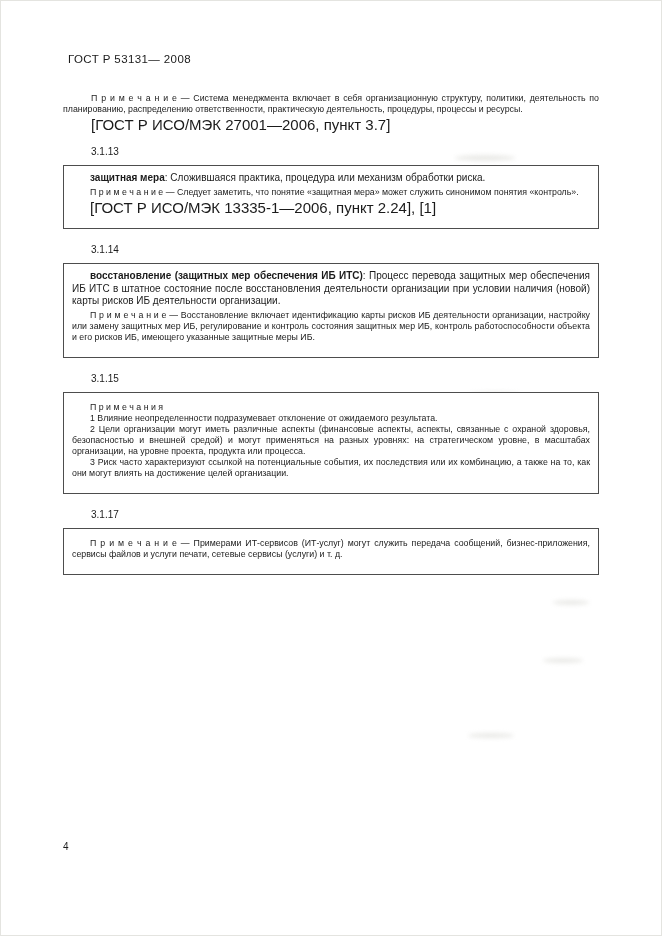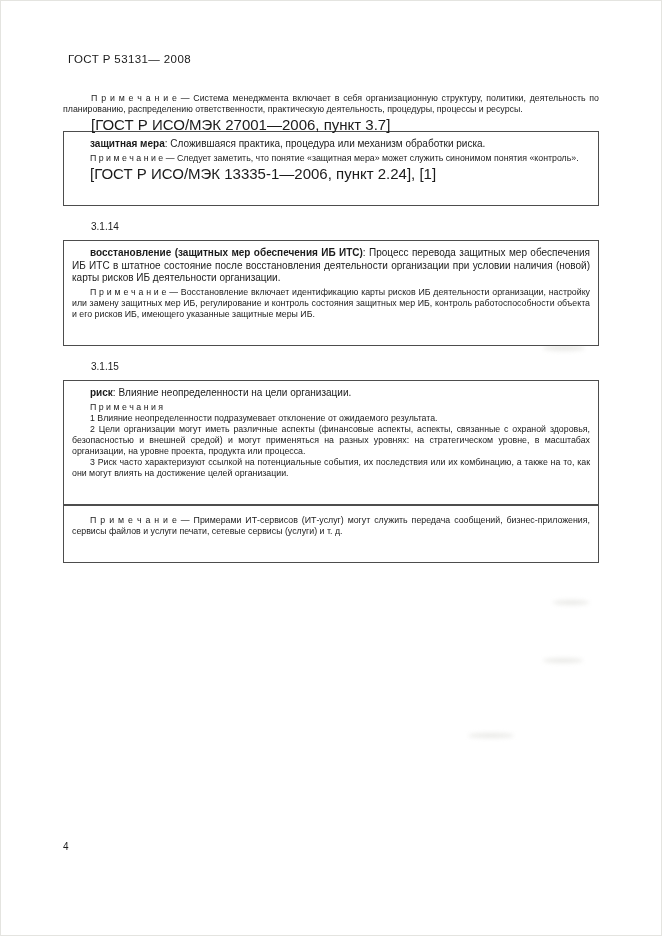--- a/index.html
+++ b/index.html
@@ -13,21 +13,21 @@
   .page{position:absolute;inset:0;background:#ffffff;box-shadow:inset 0 0 0 1px #e4e4e0}
   .doc-header{position:absolute;left:68px;top:53px;font-size:11.5px;font-weight:normal;letter-spacing:.4px}
   .content{position:absolute;left:63px;top:93px;width:536px}
   p{margin:0}
   .def{font-size:10px;line-height:12.3px;text-align:justify}
   .note{font-size:8.8px;line-height:11px;text-align:justify}
   .source{font-size:15px;line-height:12px;margin-top:4px}
   .indent{text-indent:18px}
   .indent-lg{text-indent:28px}
   .sec-num{font-size:10px;margin:15px 0 8px 28px}
-  .term-box{border:1px solid #4d4d4d;padding:6px 8px 25px 8px;background:#fff}
+  .term-box{border:1px solid #4d4d4d;padding:6px 8px 14px 8px;background:#fff}
   .mt{margin-top:3px}
   .page-footer{position:absolute;left:63px;top:841px;font-size:10px}
   .smudge{position:absolute;background:#dadad5;border-radius:50%;filter:blur(2px);opacity:.55;pointer-events:none}
 </style>
 </head>
 <body>
 
 <div class="page">
 
   <div class="smudge" style="left:455px;top:155px;width:60px;height:6px"></div>
@@ -38,42 +38,43 @@
   <div class="smudge" style="left:543px;top:658px;width:40px;height:5px"></div>
   <div class="smudge" style="left:468px;top:733px;width:46px;height:5px"></div>
 
   <div class="doc-header">ГОСТ Р 53131— 2008</div>
 
   <div class="content">
 
     <p class="note indent-lg">П р и м е ч а н и е — Система менеджмента включает в себя организационную структуру, политики, деятельность по планированию, распределению ответственности, практическую деятельность, процедуры, процессы и ресурсы.</p>
     <p class="source indent-lg">[ГОСТ Р ИСО/МЭК 27001—2006, пункт 3.7]</p>
 
+    <p class="sec-num">3.1.13</p>
     <div class="term-box">
       <p class="def indent"><b>защитная мера</b><span>: Сложившаяся практика, процедура или механизм обработки риска.</span></p>
       <p class="note indent mt">П р и м е ч а н и е — Следует заметить, что понятие «защитная мера» может служить синонимом понятия «контроль».</p>
       <p class="source indent">[ГОСТ Р ИСО/МЭК 13335-1—2006, пункт 2.24], [1]</p>
     </div>
 
     <p class="sec-num">3.1.14</p>
     <div class="term-box">
       <p class="def indent"><b>восстановление (защитных мер обеспечения ИБ ИТС)</b><span>: Процесс перевода защитных мер обеспечения ИБ ИТС в штатное состояние после восстановления деятельности организации при условии наличия (новой) карты рисков ИБ деятельности организации.</span></p>
       <p class="note indent mt">П р и м е ч а н и е — Восстановление включает идентификацию карты рисков ИБ деятельности организации, настройку или замену защитных мер ИБ, регулирование и контроль состояния защитных мер ИБ, контроль работоспособности объекта и его рисков ИБ, имеющего указанные защитные меры ИБ.</p>
     </div>
 
     <p class="sec-num">3.1.15</p>
     <div class="term-box">
-      <p class="def indent"><b>риск</b><span>: Влияние неопределенности на цели организации.</span></p>
       <p class="note indent mt">П р и м е ч а н и я</p>
       <p class="note indent">1 Влияние неопределенности подразумевает отклонение от ожидаемого результата.</p>
       <p class="note indent">2 Цели организации могут иметь различные аспекты (финансовые аспекты, аспекты, связанные с охраной здоровья, безопасностью и внешней средой) и могут применяться на разных уровнях: на стратегическом уровне, в масштабах организации, на уровне проекта, продукта или процесса.</p>
       <p class="note indent">3 Риск часто характеризуют ссылкой на потенциальные события, их последствия или их комбинацию, а также на то, как они могут влиять на достижение целей организации.</p>
     </div>
 
 
+    <p class="sec-num">3.1.17</p>
 
     <div class="term-box">
       <p class="note indent mt">П р и м е ч а н и е — Примерами ИТ-сервисов (ИТ-услуг) могут служить передача сообщений, бизнес-приложения, сервисы файлов и услуги печати, сетевые сервисы (услуги) и т. д.</p>
     </div>
 
   </div>
 
   <div class="page-footer">4</div>
 </div>
 

